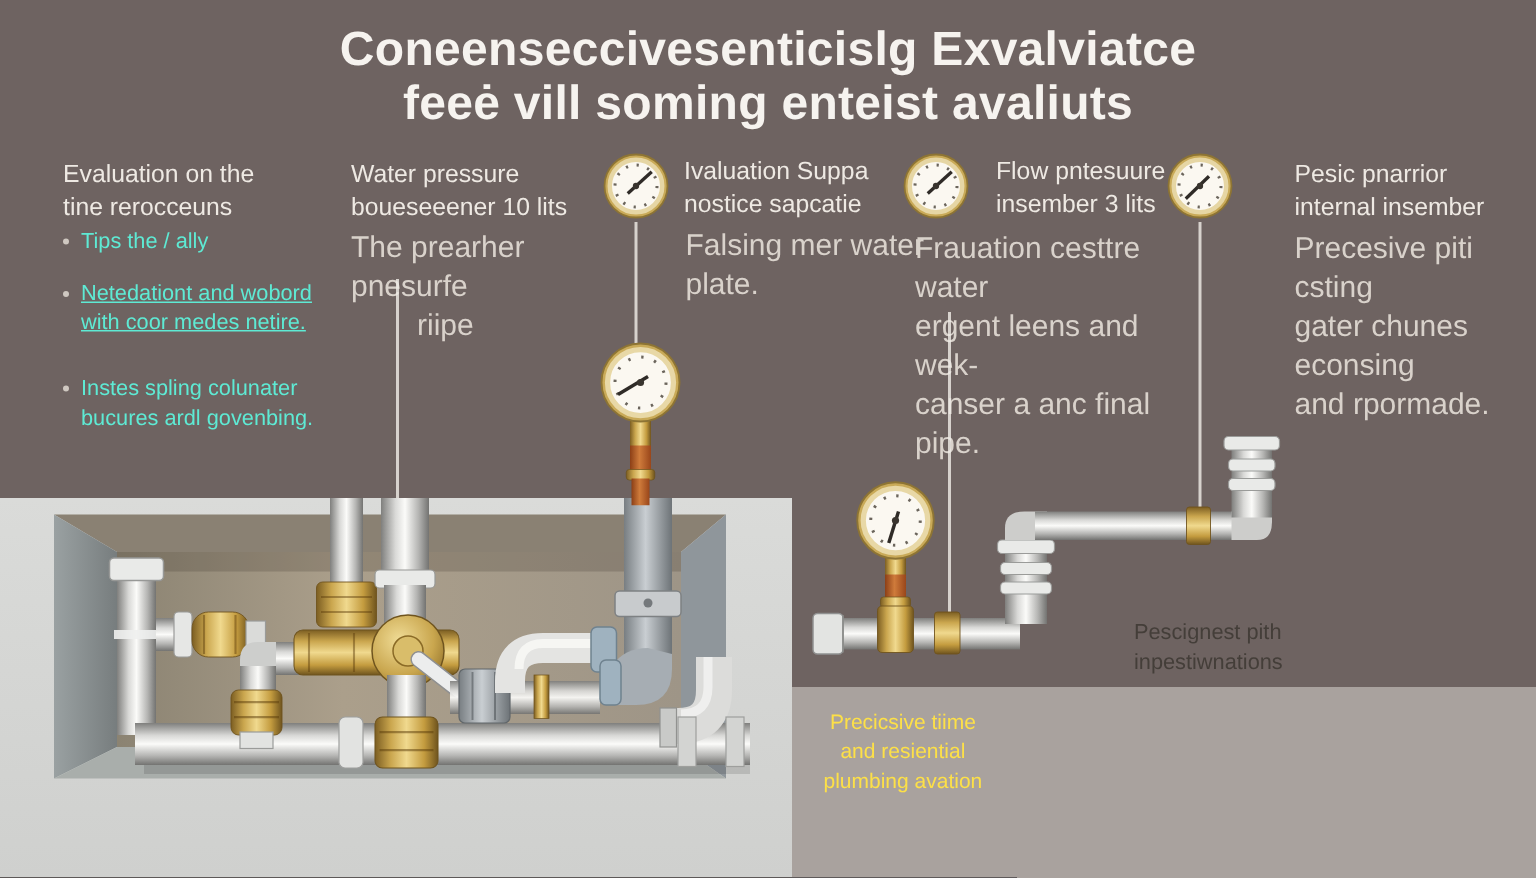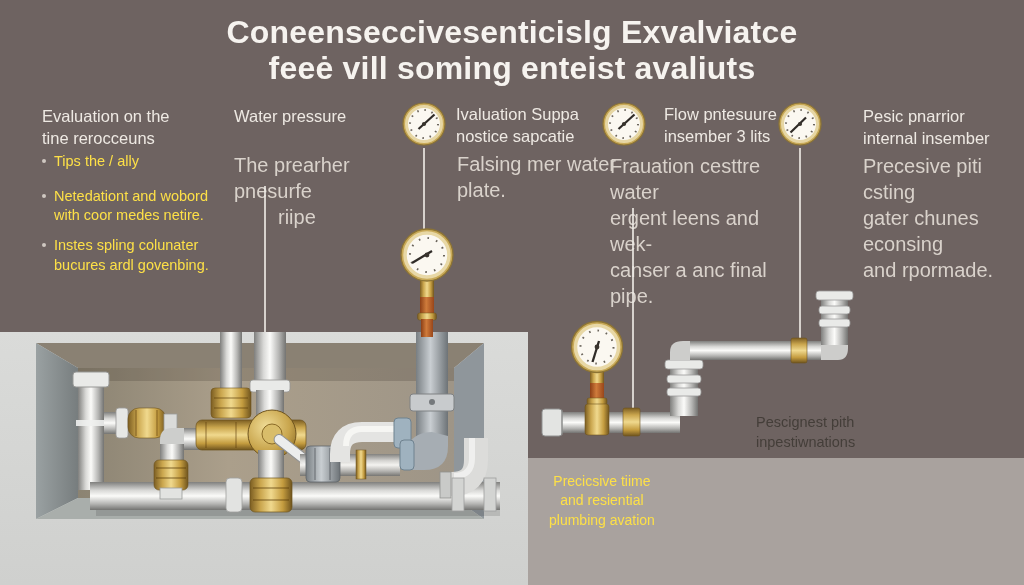--- a/index.html
+++ b/index.html
@@ -11,23 +11,23 @@
   .panel-light { position:absolute; left:528px; top:458px; width:496px; height:127px; background:#a9a29e; }
   .photo { position:absolute; left:0; top:332px; width:528px; height:253px; }
   .title {
     position:absolute; top:14px; left:0; width:100%; text-align:center;
     color:#f6f3ef; font-weight:bold; font-size:32px; line-height:1.14; letter-spacing:.2px;
   }
   .col { position:absolute; }
   .h { font-size:16.5px; line-height:1.33; color:#eee9e3; }
   .b { font-size:20px; line-height:1.3; color:#d9d2cb; }
   .bullets { position:absolute; }
-  .bullet { position:relative; padding-left:13px; margin-bottom:16px; font-size:14.5px; line-height:1.32; color:#fde047; }
+  .bullet { position:relative; padding-left:13px; margin-bottom:16px; font-size:14.5px; line-height:1.32; color:#5eead4; }
   .bullet::before { content:""; position:absolute; left:1px; top:7px; width:4px; height:4px; border-radius:50%; background:#cfc8c1; }
-  .bullet.tight { margin-bottom:11px; }
+  .bullet.tight { margin-bottom:25px;text-decoration:underline; }
   .indent2 { padding-left:44px; }
   .vline { position:absolute; width:1.5px; background:rgba(238,234,229,.82); }
   .cap-dark { position:absolute; font-size:14.5px; line-height:1.35; color:#443e39;margin-left:16px; }
   .cap-panel { position:absolute; font-size:14px; line-height:1.38; color:#fde047;text-align:center; }
   svg { position:absolute; display:block; }
   .gicon { width:44px; height:44px; }
 </style>
 </head>
 <body>
 
@@ -184,20 +184,21 @@
       <div>with coor medes netire.</div>
     </div>
     <div class="bullet">
       <div>Instes spling colunater</div>
       <div>bucures ardl govenbing.</div>
     </div>
   </div>
 
   <div class="col h" style="left:234px; top:106px; width:170px;">
     <div>Water pressure</div>
+    <div>boueseeener 10 lits</div>
   </div>
   <div class="col b" style="left:234px; top:152px; width:180px;">
     <div>The prearher pnesurfe</div>
     <div class="indent2">riipe</div>
   </div>
 
   <div class="col h" style="left:456px; top:104px; width:160px;">
     <div>Ivaluation Suppa</div>
     <div>nostice sapcatie</div>
   </div>

